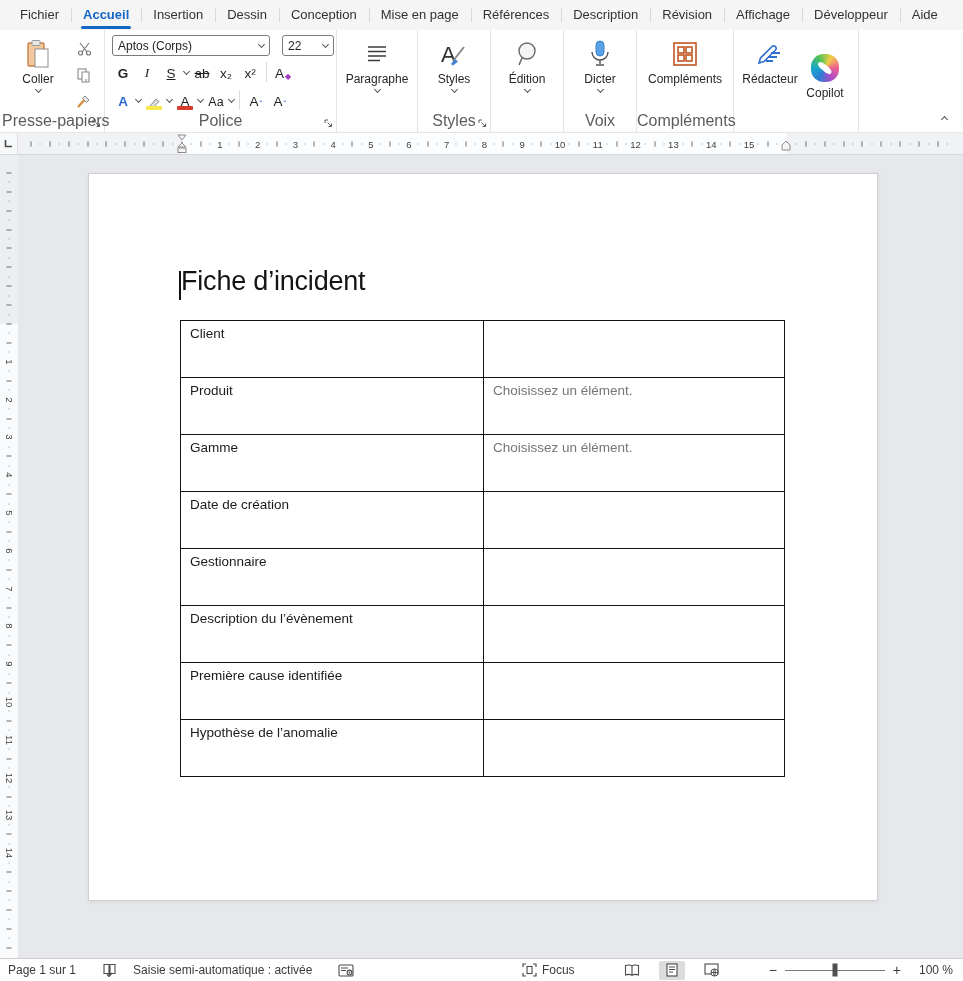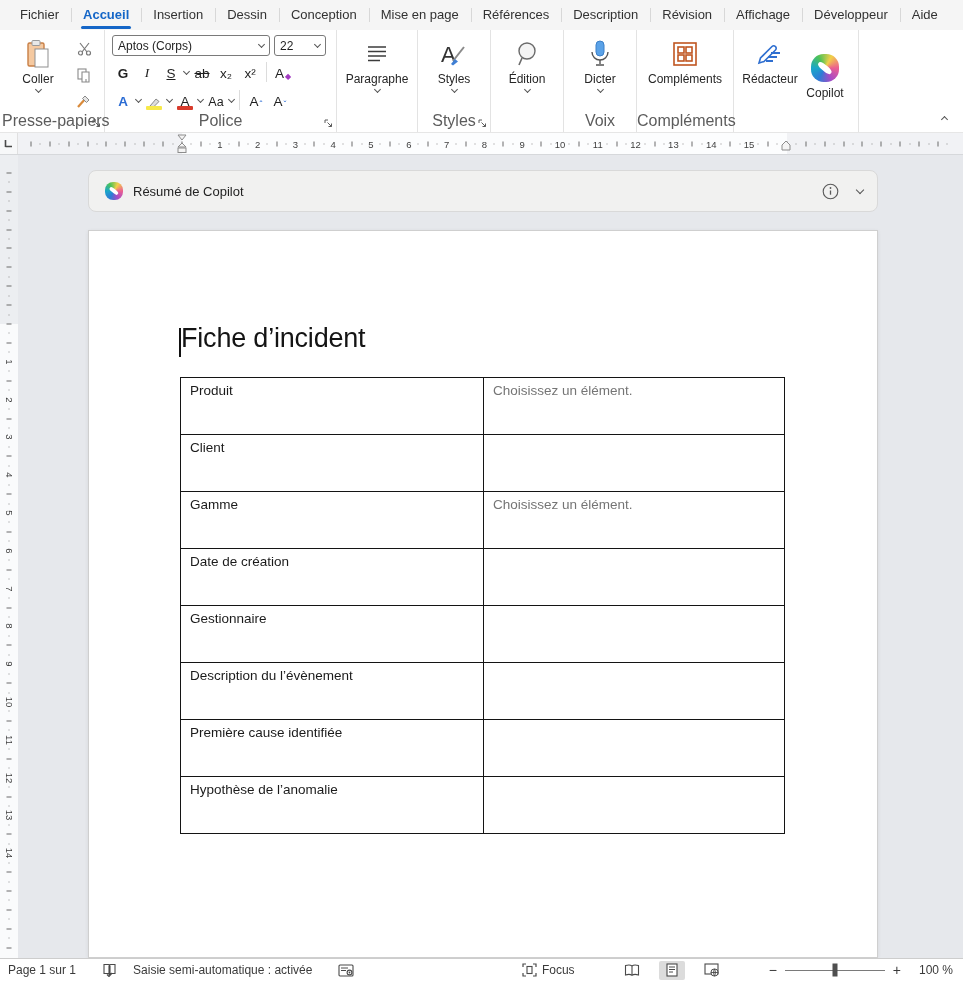--- a/index.html
+++ b/index.html
@@ -23,21 +23,21 @@
   .rgroup-label { position:absolute; bottom:2px; left:0; right:0; text-align:center; font-size:16px; color:#5c5c5c; white-space:nowrap; }
   .launcher { position:absolute; right:3px; bottom:4px; }
   .bigbtn { width:58px; display:flex; flex-direction:column; align-items:center; padding-top:3px; gap:3px; font-size:12px; color:#262626; text-align:center; }
   .bigbtn .bb-label { line-height:13px; }
   .bigbtn.disabled { color:#a6a6a6; }
   .iconbox { height:32px; display:flex; align-items:center; justify-content:center; }
   .minicol { display:flex; flex-direction:column; justify-content:flex-start; gap:6px; padding:4px 2px 0 6px; }
   .minibtn { width:22px; height:20px; display:flex; align-items:center; justify-content:center; }
 
   .fontgrid { display:flex; flex-direction:column; gap:4px; }
-  .combo-row { display:flex; gap:4px; }
+  .combo-row { display:flex; gap:12px; }
   .combo { height:21px; border:1px solid #7a7a7a; border-radius:3px; background:#fff; font-size:12px; color:#1f1f1f; display:flex; align-items:center; padding:0 5px; gap:5px; }
   .combo .cname { flex:1; white-space:nowrap; overflow:hidden; }
   .fmt-row { display:flex; align-items:center; gap:2px; height:24px; }
   .fmtbtn { min-width:22px; height:22px; display:flex; align-items:flex-end; justify-content:center; padding-bottom:2px; font-size:13.5px; color:#1f1f1f; position:relative; }
   .fmt-sep { width:1px; height:20px; background:#dcdcdc; margin:0 3px; }
   .b { font-weight:bold; } .i { font-style:italic; font-family:"Liberation Serif",serif; }
   .u { text-decoration:underline; } .strike { text-decoration:line-through; }
   .chip { position:absolute; left:3px; right:3px; bottom:1px; height:4px; border-radius:1px; }
   .blueA { color:#2b6cd4; font-weight:bold; }
   .mark-dia { color:#a33bc2; font-size:8px; margin-left:1px; }
@@ -526,47 +526,33 @@
         <span class="vtick" style="top: 736px;"></span>
         <span class="vdot" style="top: 745.45px;"></span>
         <span class="vtick" style="top: 754.9px;"></span>
         <span class="vdot" style="top: 764.35px;"></span>
         <span class="vtick" style="top: 773.8px;"></span>
         <span class="vdot" style="top: 783.25px;"></span>
         <span class="vtick" style="top: 792.7px;"></span>
       </div>
     <div class="canvas">
 
-      <div class="banner">
-        <div class="copilot-logo" style="width:18px;height:18px;"></div>
-        <span class="banner-title">Résumé de Copilot</span>
-        <div class="banner-right">
-          <span>
-            <svg width="17" height="17" viewBox="0 0 17 17">
-                <circle cx="8.5" cy="8.5" r="7.3" fill="none" stroke="#5a5a5a" stroke-width="1.1"></circle>
-                <path d="M8.5 7.5v4.2" stroke="#5a5a5a" stroke-width="1.3"></path>
-                <circle cx="8.5" cy="5" r="0.9" fill="#5a5a5a"></circle>
-              </svg>
-          </span>
-          <span class="chev" style="width:6px;height:6px;"></span>
-        </div>
-      </div>
 
       <div class="page">
         <div class="caret"></div>
         <h1 class="doc-title">Fiche d’incident</h1>
         <table class="doc-table">
           <tbody>
               <tr>
+            <td class="col-label">Client</td>
+            <td class="val"></td>
+          </tr>
+          <tr>
             <td class="col-label">Produit</td>
             <td class="val">Choisissez un élément.</td>
-          </tr>
-          <tr>
-            <td class="col-label">Client</td>
-            <td class="val"></td>
           </tr>
           <tr>
             <td class="col-label">Gamme</td>
             <td class="val">Choisissez un élément.</td>
           </tr>
           <tr>
             <td class="col-label">Date de création</td>
             <td class="val"></td>
           </tr>
           <tr>

